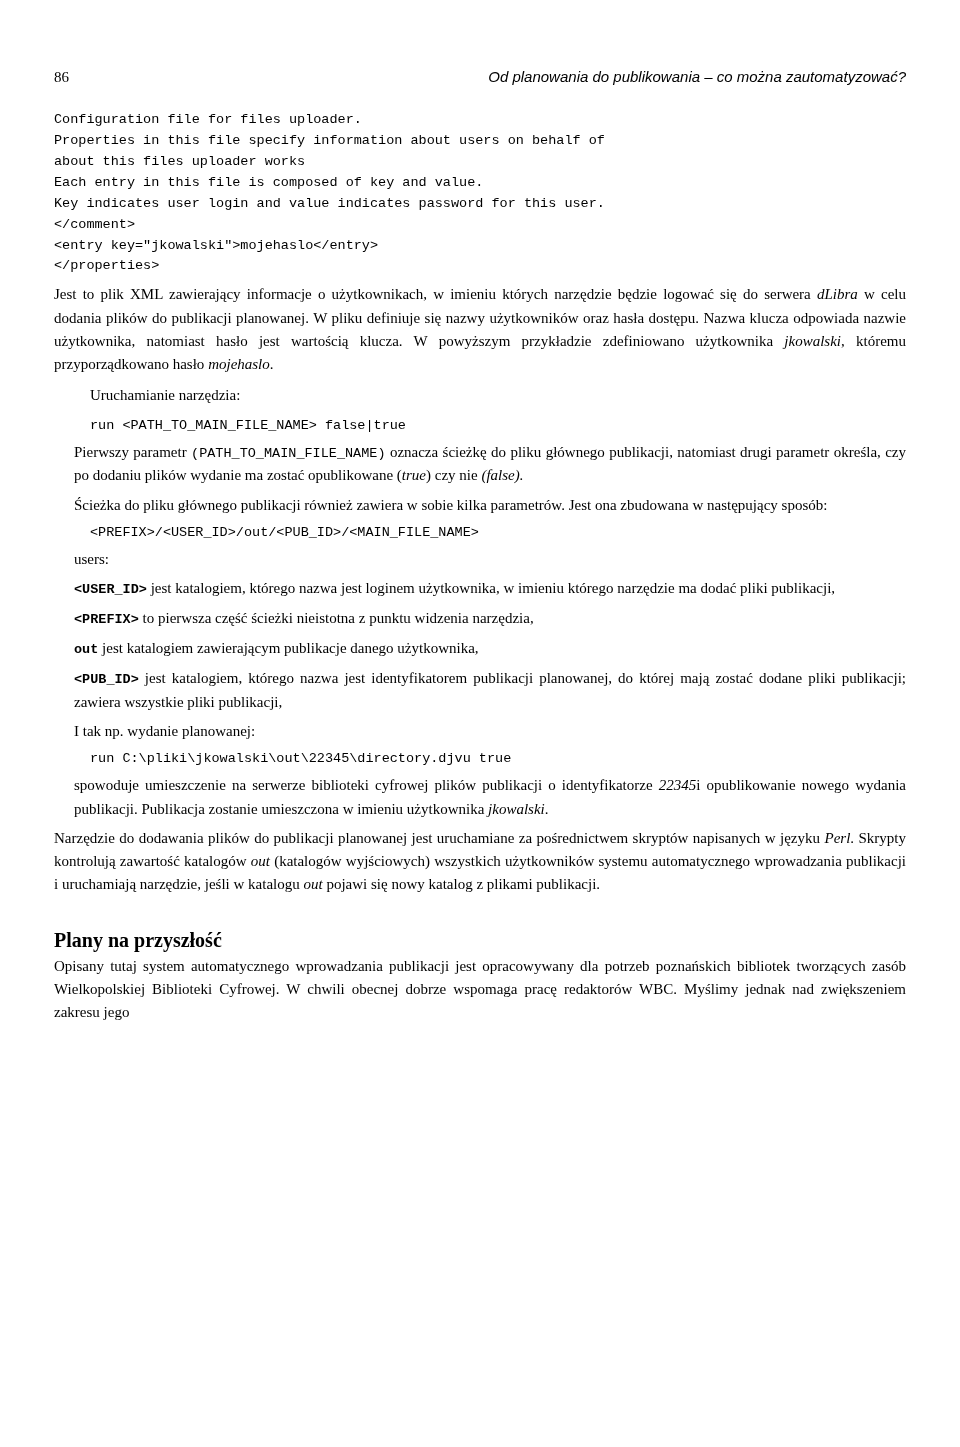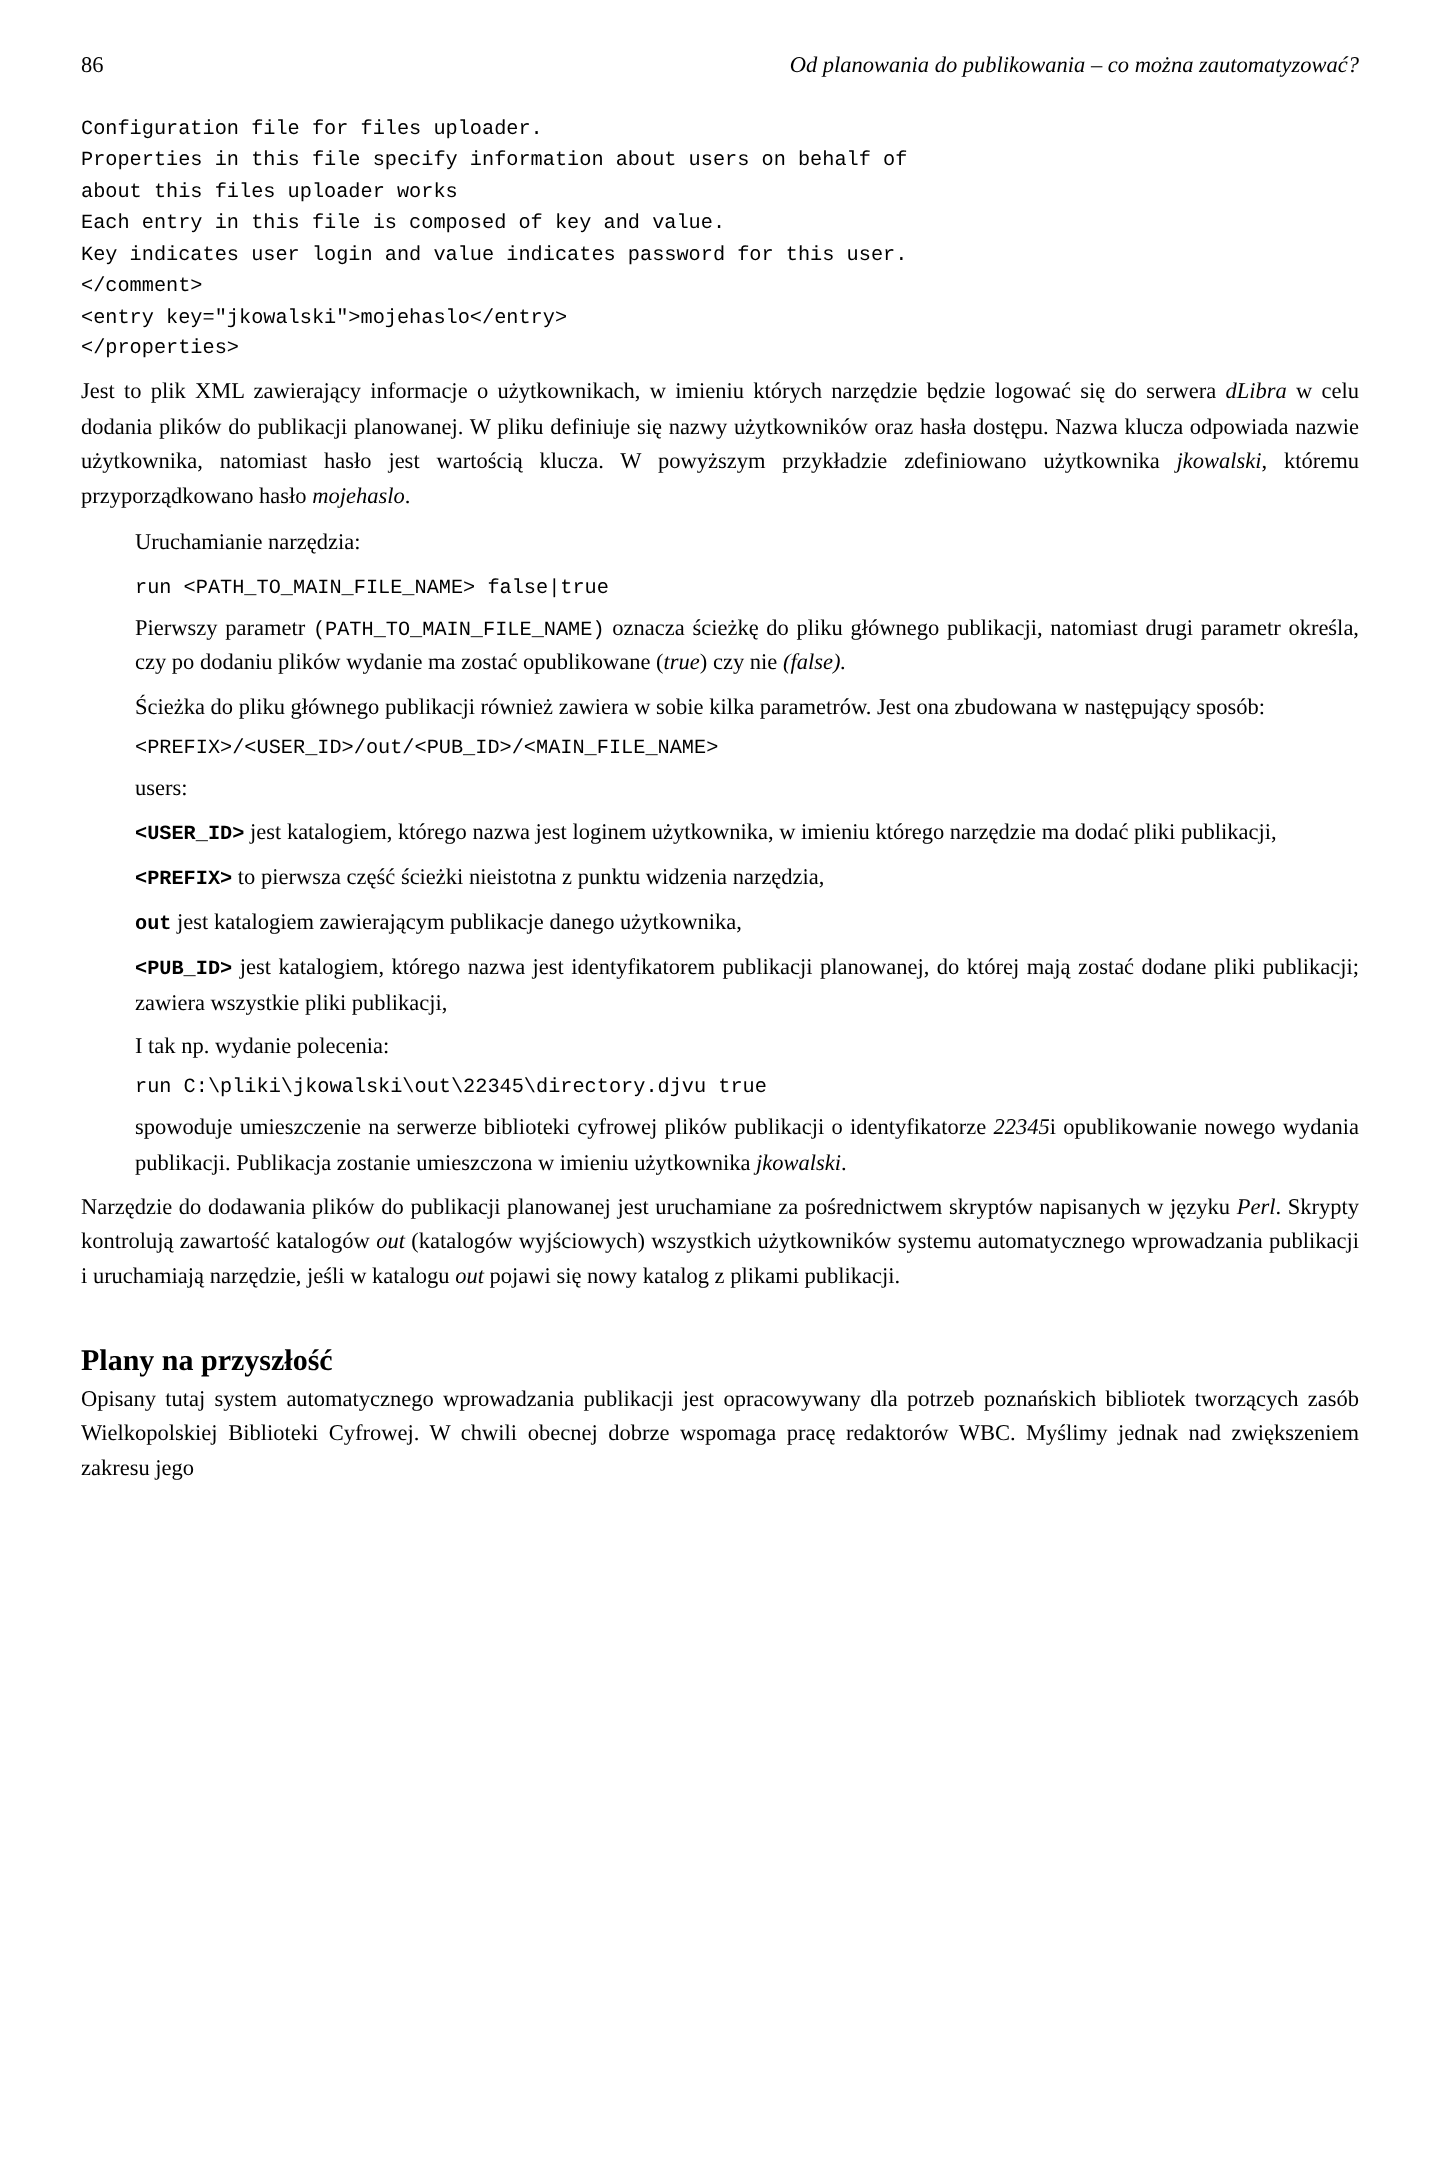--- a/index.html
+++ b/index.html
@@ -34,22 +34,23 @@
 
     .page-number {
       font-size: 15px;
       font-family: "Times New Roman", Times, serif;
       text-align: center;
     }
 
     .page-title-header {
       font-size: 15px;
       font-style: italic;
-      font-family: Liberation Serif, serif;
+      font-family: Liberation Sans, sans-serif;
       text-align: right;
+      margin-top: 32px;
     }
 
     .content {
       font-size: 15px;
       line-height: 1.5;
     }
 
     .code-block {
       font-family: "Courier New", Courier, monospace;
       font-size: 13.5px;
@@ -58,21 +59,21 @@
       white-space: pre;
     }
 
     .paragraph {
       margin-bottom: 8px;
       text-align: justify;
       line-height: 1.55;
     }
 
     .paragraph-indented {
-      margin-left: 36px;
+      margin-left: 20px;
       margin-bottom: 6px;
       text-align: justify;
       line-height: 1.55;
     }
 
     .section-title {
       font-size: 20px;
       font-weight: bold;
       margin-top: 28px;
     }
@@ -162,21 +163,21 @@
     <p class="paragraph-indented">
       <strong><code>out</code></strong><span> jest katalogiem zawierającym publikacje danego użytkownika,</span>
     </p>
 
     <p class="paragraph-indented">
       <strong><code>&lt;PUB_ID&gt;</code></strong><span> jest katalogiem, którego nazwa jest identyfikatorem publikacji planowanej, do której mają zostać dodane pliki publikacji; zawiera wszystkie pliki publikacji,</span>
     </p>
 
 
     <p class="paragraph-indented">
-      <span>I tak np. wydanie polecenia:</span>
+      <span>I tak np. wydanie planowanej:</span>
     </p>
 
     <div class="code-inline-run">
       <span>run C:\pliki\jkowalski\out\22345\directory.djvu true</span>
     </div>
 
     <p class="paragraph-indented">
       <span>spowoduje umieszczenie na serwerze biblioteki cyfrowej plików publikacji o identyfikatorze </span><em>22345</em><span>i opublikowanie nowego wydania publikacji. Publikacja zostanie umieszczona w imieniu użytkownika </span><em>jkowalski</em><span>.</span>
     </p>
 

